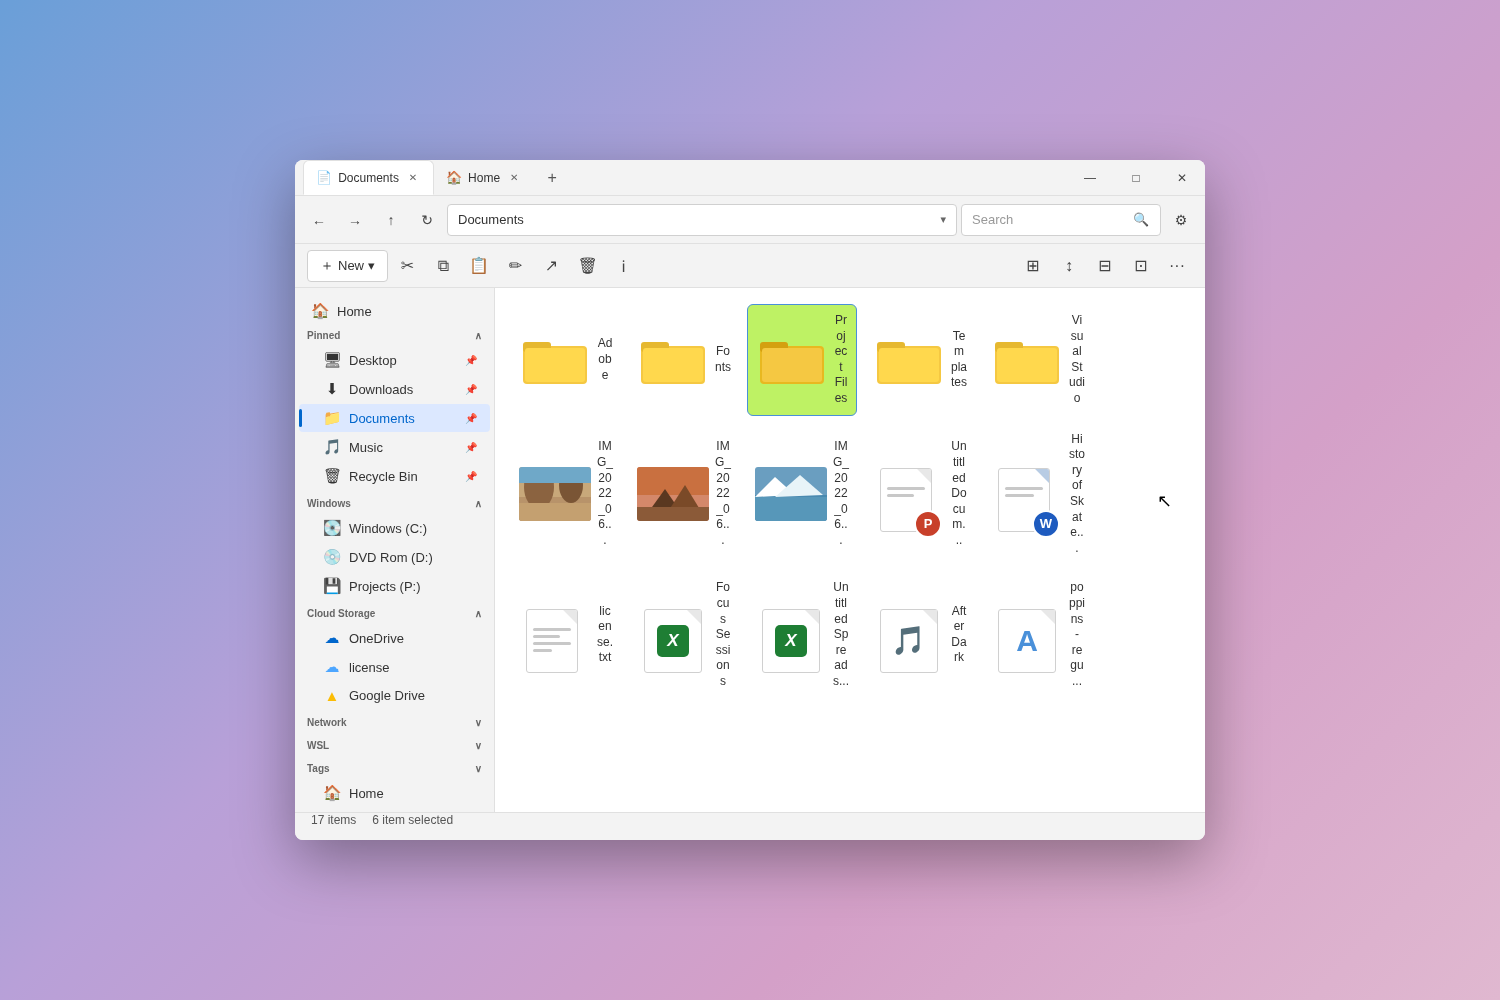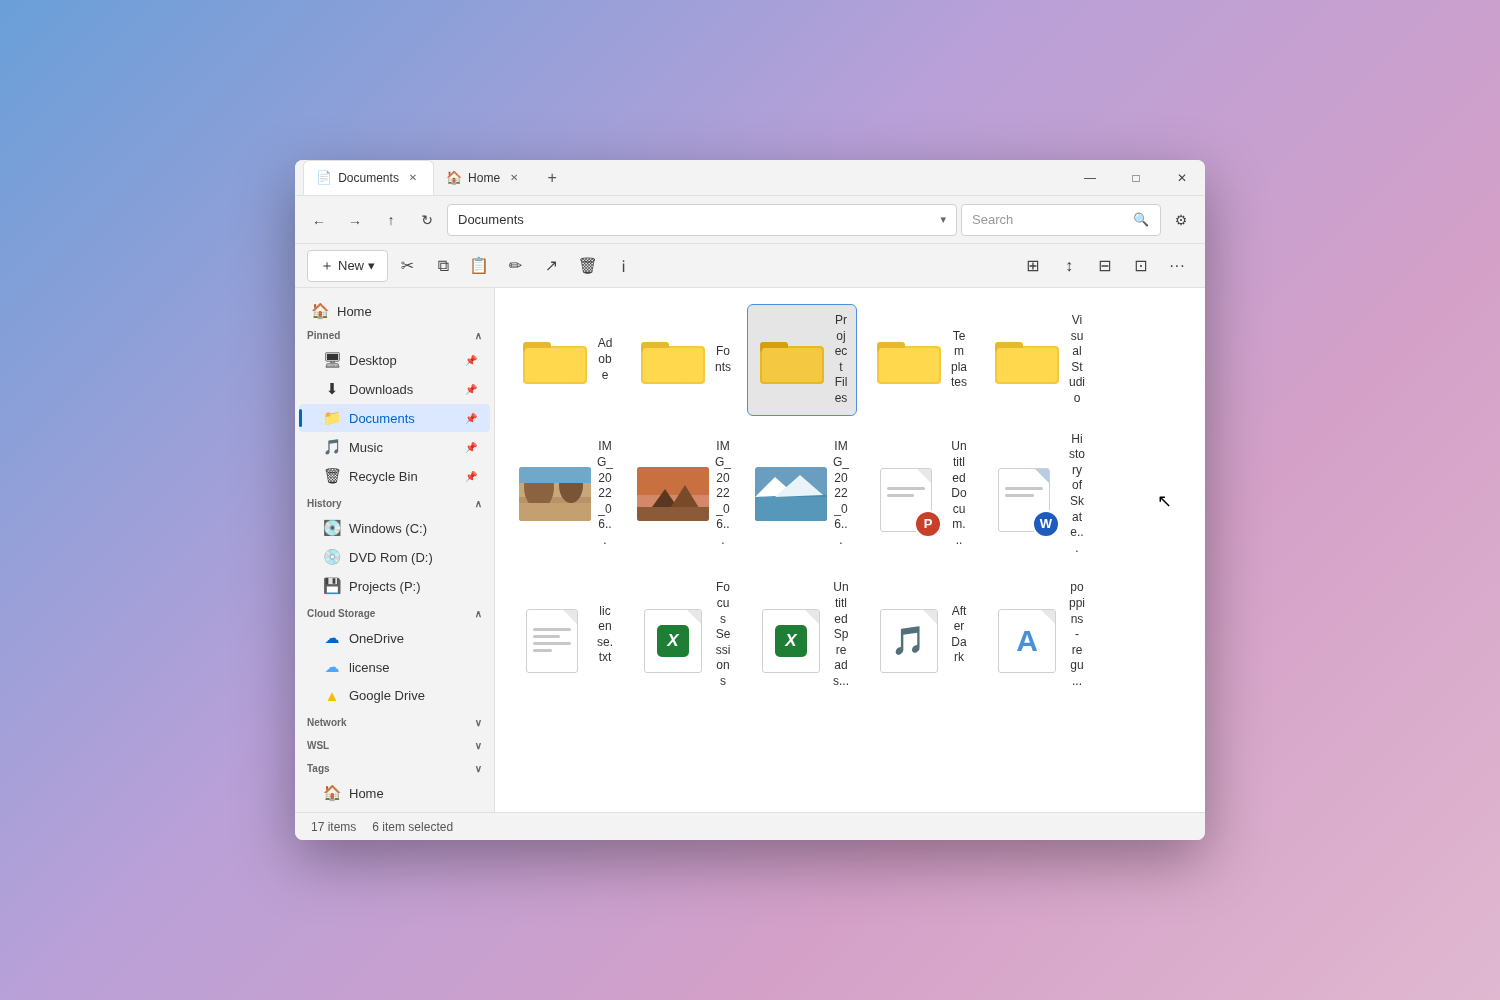--- a/index.html
+++ b/index.html
@@ -306,21 +306,21 @@
       width: 110px;
       display: flex;
       flex-direction: row;
       align-items: center;
       padding: 8px;
       border-radius: 6px;
       cursor: pointer;
       gap: 6px;
     }
     .file-item.selected {
-      background: #e5e5e5;
+      background: #bef264;
       border: 1px solid #4a90d9;
     }
     .file-icon {
       width: 72px;
       height: 60px;
       display: flex;
       align-items: center;
       justify-content: center;
       flex-shrink: 0;
     }
@@ -343,21 +343,21 @@
       border-radius: 3px;
       overflow: hidden;
     }
 
     
     .status-bar {
       height: 28px;
       background: #f3f3f3;
       border-top: 1px solid #e0e0e0;
       display: flex;
-      align-items: center;
+      align-items: flex-start;
       padding: 0 16px;
       font-size: 12px;
       color: #555;
       gap: 16px;
       flex-shrink: 0;
     }
 
     
     .doc-icon {
       width: 58px;
@@ -511,21 +511,21 @@
         </div>
         <div class="sidebar-item">
           <span class="sidebar-item-icon">🗑</span>
           <span>Recycle Bin</span>
           <span class="sidebar-pin">📌</span>
         </div>
       </div>
 
       <div class="sidebar-section">
         <div class="sidebar-section-header">
-          <span>History</span>
+          <span>Windows</span>
           <span>∧</span>
         </div>
         <div class="sidebar-item">
           <span class="sidebar-item-icon">💽</span>
           <span>Windows (C:)</span>
         </div>
         <div class="sidebar-item">
           <span class="sidebar-item-icon">💿</span>
           <span>DVD Rom (D:)</span>
         </div>

